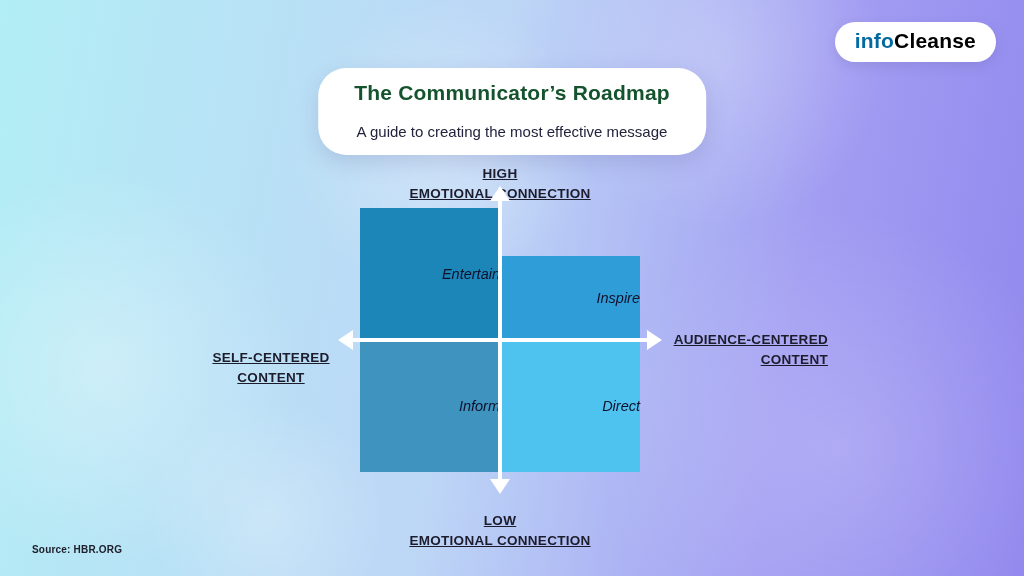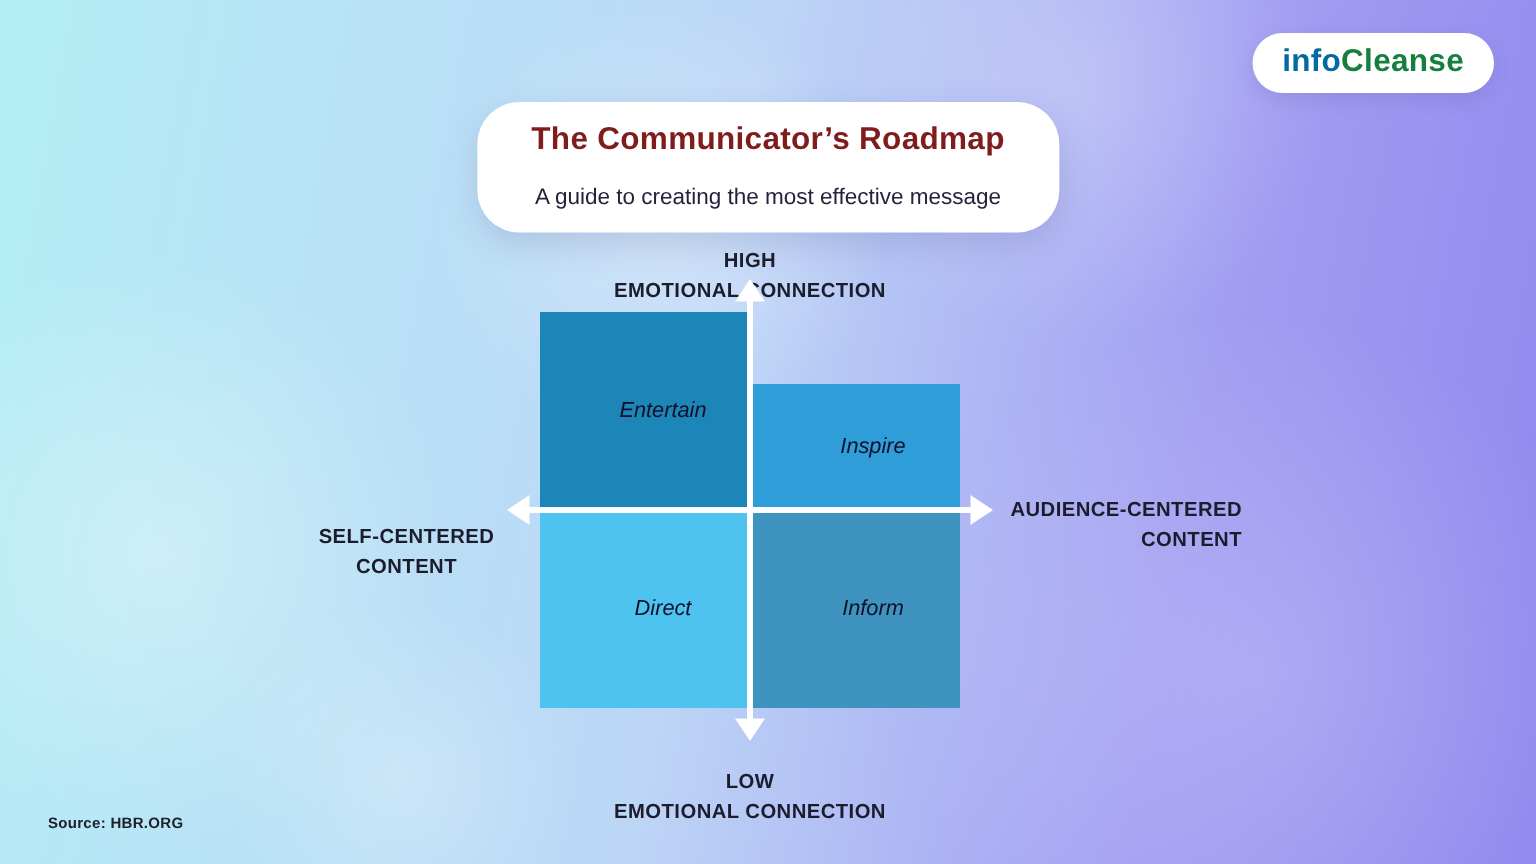--- a/index.html
+++ b/index.html
@@ -40,21 +40,21 @@
     background: #ffffff;
     border-radius: 28px;
     padding: 13px 36px 15px 36px;
     text-align: center;
     box-shadow: 0 8px 22px rgba(70,70,140,0.18);
     white-space: nowrap;
   }
   .title-card .title {
     font-size: 21px;
     font-weight: bold;
-    color: #7f1d1d;
+    color: #14532d;
     letter-spacing: 0.2px;
   }
   .title-card .subtitle {
     margin-top: 18px;
     font-size: 15px;
     color: #23233c;
   }
 
   
   .matrix {
@@ -63,21 +63,21 @@
     top: 208px;
     width: 280px;
     height: 264px;
     display: grid;
     grid-template-columns: 1fr 1fr;
     grid-template-rows: 1fr 1fr;
   }
   .quad {
     display: flex;
     align-items: center;
-    justify-content: center;
+    justify-content: flex-end;
     padding-left: 24px;
   }
   .qlabel {
     font-style: italic;
     font-size: 14.5px;
     font-weight: 500;
     color: #10102a;
   }
   .arrows {
     position: absolute;
@@ -90,20 +90,21 @@
 
   
   .axis {
     position: absolute;
     text-align: center;
     font-size: 13.5px;
     font-weight: bold;
     color: #1c1c2c;
     letter-spacing: 0.3px;
     line-height: 1.45;
+    text-decoration: underline;
   }
   .axis span { display: block; }
   .axis-top    { left: 360px; width: 280px; top: 164px; }
   .axis-bottom { left: 360px; width: 280px; top: 483px; margin-top: 28px; }
   .axis-left   { left: 196px; width: 150px; top: 348px; }
   .axis-right  { left: 656px; width: 172px; top: 330px; text-align: right; }
 
   
   .source {
     position: absolute;
@@ -112,21 +113,21 @@
     font-size: 10px;
     font-weight: bold;
     color: #20202c;
     letter-spacing: 0.2px;
   }
 </style>
 </head>
 <body>
 
 <div class="brand">
-  <span style="color: #0369a1;">info</span><span style="color: #15803d;">Cleanse</span>
+  <span style="color: #0369a1;">info</span><span style="color: #000000;">Cleanse</span>
 </div>
 
 <div class="title-card">
   <div class="title">The Communicator’s Roadmap</div>
   <div class="subtitle">A guide to creating the most effective message</div>
 </div>
 
 <div class="axis axis-top">
   <span>HIGH</span>
   <span>EMOTIONAL CONNECTION</span>
@@ -144,25 +145,25 @@
   <span>CONTENT</span>
 </div>
 
 <div class="matrix">
   <div class="quad" style="background: rgb(29, 134, 184);">
     <span class="qlabel">Entertain</span>
   </div>
   <div class="quad" style="background: rgb(47, 158, 216); margin-top: 48px;">
     <span class="qlabel">Inspire</span>
   </div>
+  <div class="quad" style="background: rgb(62, 148, 191);">
+    <span class="qlabel">Inform</span>
+  </div>
   <div class="quad" style="background: rgb(78, 195, 240);">
     <span class="qlabel">Direct</span>
-  </div>
-  <div class="quad" style="background: rgb(62, 148, 191);">
-    <span class="qlabel">Inform</span>
   </div>
 
   <svg class="arrows" viewBox="0 0 328 312" xmlns="http://www.w3.org/2000/svg">
 
     <line x1="164" y1="14" x2="164" y2="298" stroke="#ffffff" stroke-width="4"></line>
     <polygon points="164,2 154,17 174,17" fill="#ffffff"></polygon>
     <polygon points="164,310 154,295 174,295" fill="#ffffff"></polygon>
 
     <line x1="14" y1="156" x2="314" y2="156" stroke="#ffffff" stroke-width="4"></line>
     <polygon points="2,156 17,146 17,166" fill="#ffffff"></polygon>

